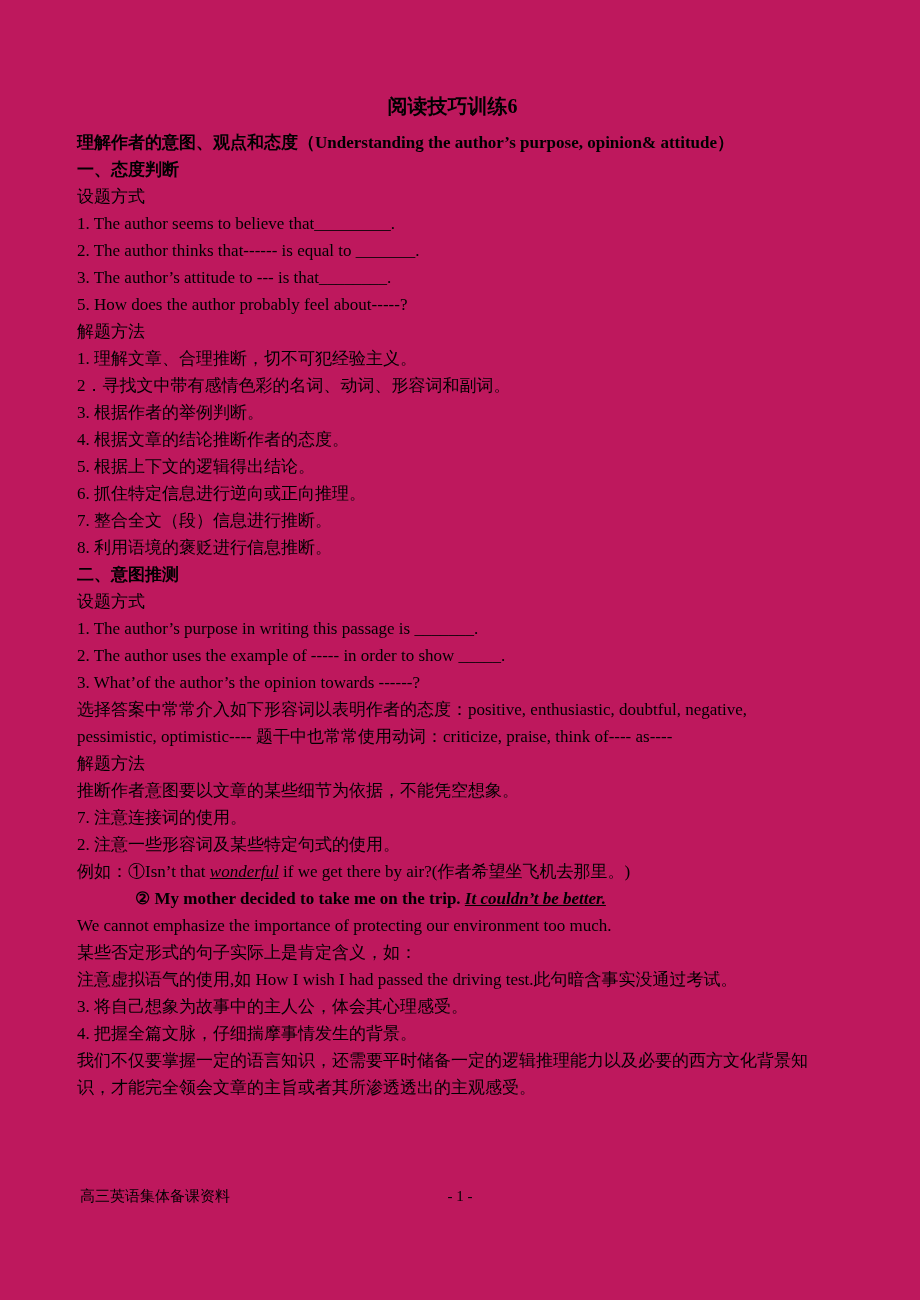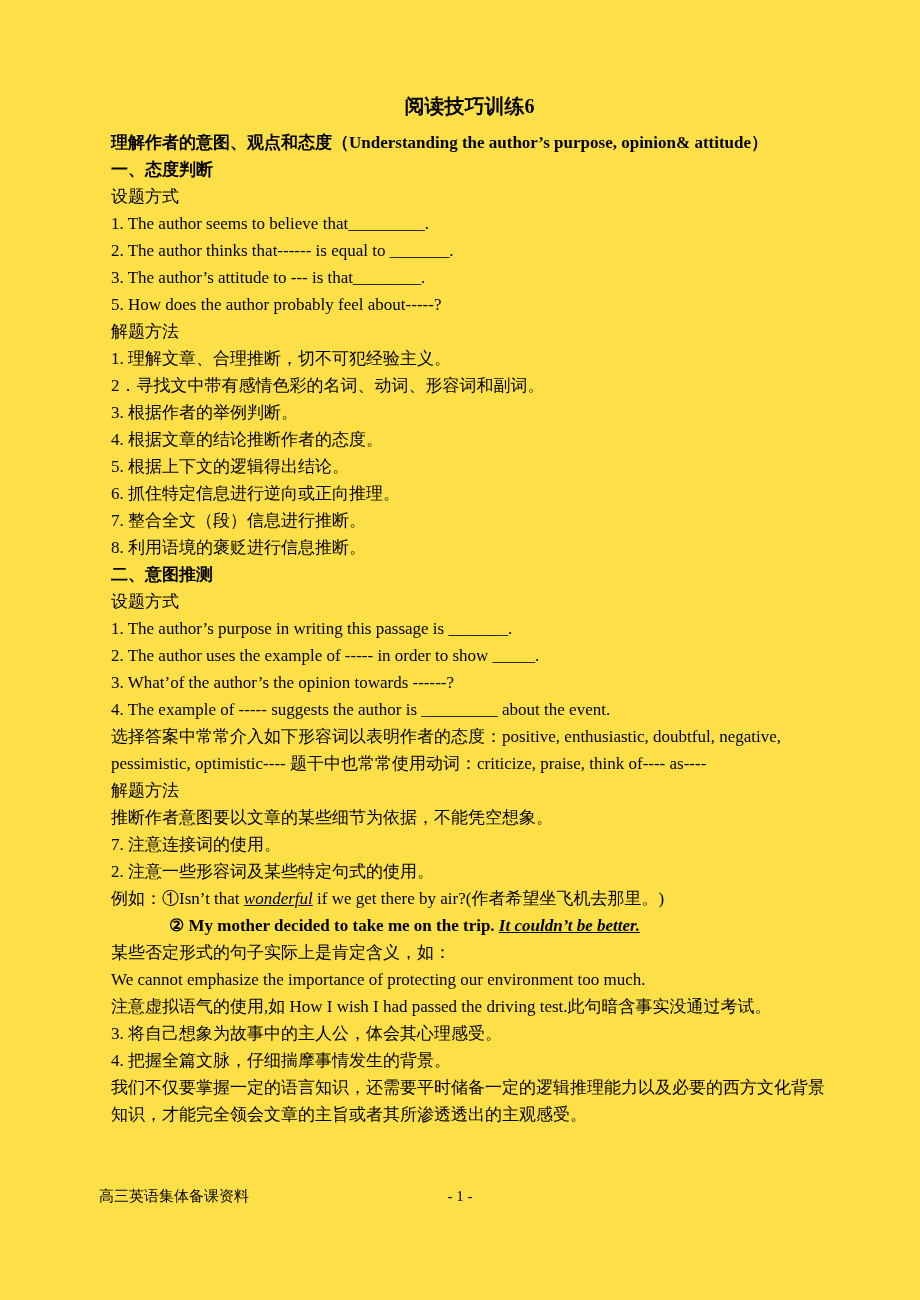--- a/index.html
+++ b/index.html
@@ -1,43 +1,43 @@
 <!DOCTYPE html>
 <html><head>
 <meta charset="utf-8">
 <style>
   html, body { margin: 0; padding: 0; background: #ffffff; }
   .page {
     position: relative;
     width: 920px;
     height: 1300px;
     margin: 0 auto;
-    background: #fde047;
+    background: #be185d;
     box-sizing: border-box;
-    padding: 92px 92px 0 111px;
+    padding: 92px 92px 0 77px;
     font-family: "Liberation Serif", "DejaVu Serif", serif;
     font-size: 17px;
     color: #000000;
   }
   .doc-title {
     margin: 0 0 9px 0;
     text-align: center;
     font-size: 20px;
     font-weight: bold;
     line-height: 28px;
   }
   p { margin: 0; line-height: 27px; }
   .bold { font-weight: bold; }
   .u { }
   .em { font-style: italic; text-decoration: underline; }
   .indent { padding-left: 58px; font-weight: bold; }
   .footer-left {
     position: absolute;
     top: 1186px;
-    left: 99px;
+    left: 80px;
     font-size: 15px;
     line-height: 20px;
     text-align: right;
   }
   .footer-page {
     position: absolute;
     top: 1186px;
     left: 0;
     right: 0;
     text-align: center;
@@ -74,36 +74,35 @@
   <p>7. 整合全文（段）信息进行推断。</p>
   <p>8. 利用语境的褒贬进行信息推断。</p>
 
   <p class="bold">二、意图推测</p>
 
   <p><span class="u">设题方式</span></p>
 
   <p>1. The author’s purpose in writing this passage is _______.</p>
   <p>2. The author uses the example of ----- in order to show _____.</p>
   <p>3. What’of the author’s the opinion towards ------?</p>
-  <p>4. The example of ----- suggests the author is _________ about the event.</p>
 
   <p>选择答案中常常介入如下形容词以表明作者的态度：positive, enthusiastic, doubtful, negative, pessimistic, optimistic---- 题干中也常常使用动词：criticize, praise, think of---- as----</p>
 
   <p><span class="u">解题方法</span></p>
 
   <p>推断作者意图要以文章的某些细节为依据，不能凭空想象。</p>
   <p>7. 注意连接词的使用。</p>
   <p>2. 注意一些形容词及某些特定句式的使用。</p>
 
   <p><span>例如：①Isn’t that </span><span class="em">wonderful</span><span> if we get there by air?(作者希望坐飞机去那里。)</span></p>
 
   <p class="indent"><span>② My mother decided to take me on the trip. </span><span class="em">It couldn’t be better.</span></p>
 
+  <p>We cannot emphasize the importance of protecting our environment too much.</p>
   <p>某些否定形式的句子实际上是肯定含义，如：</p>
-  <p>We cannot emphasize the importance of protecting our environment too much.</p>
   <p>注意虚拟语气的使用,如 How I wish I had passed the driving test.此句暗含事实没通过考试。</p>
   <p>3. 将自己想象为故事中的主人公，体会其心理感受。</p>
   <p>4. 把握全篇文脉，仔细揣摩事情发生的背景。</p>
   <p>我们不仅要掌握一定的语言知识，还需要平时储备一定的逻辑推理能力以及必要的西方文化背景知识，才能完全领会文章的主旨或者其所渗透透出的主观感受。</p>
 
   <div class="footer-page">- 1 -</div>
   <div class="footer-left">高三英语集体备课资料</div>
 
 </div>
 

